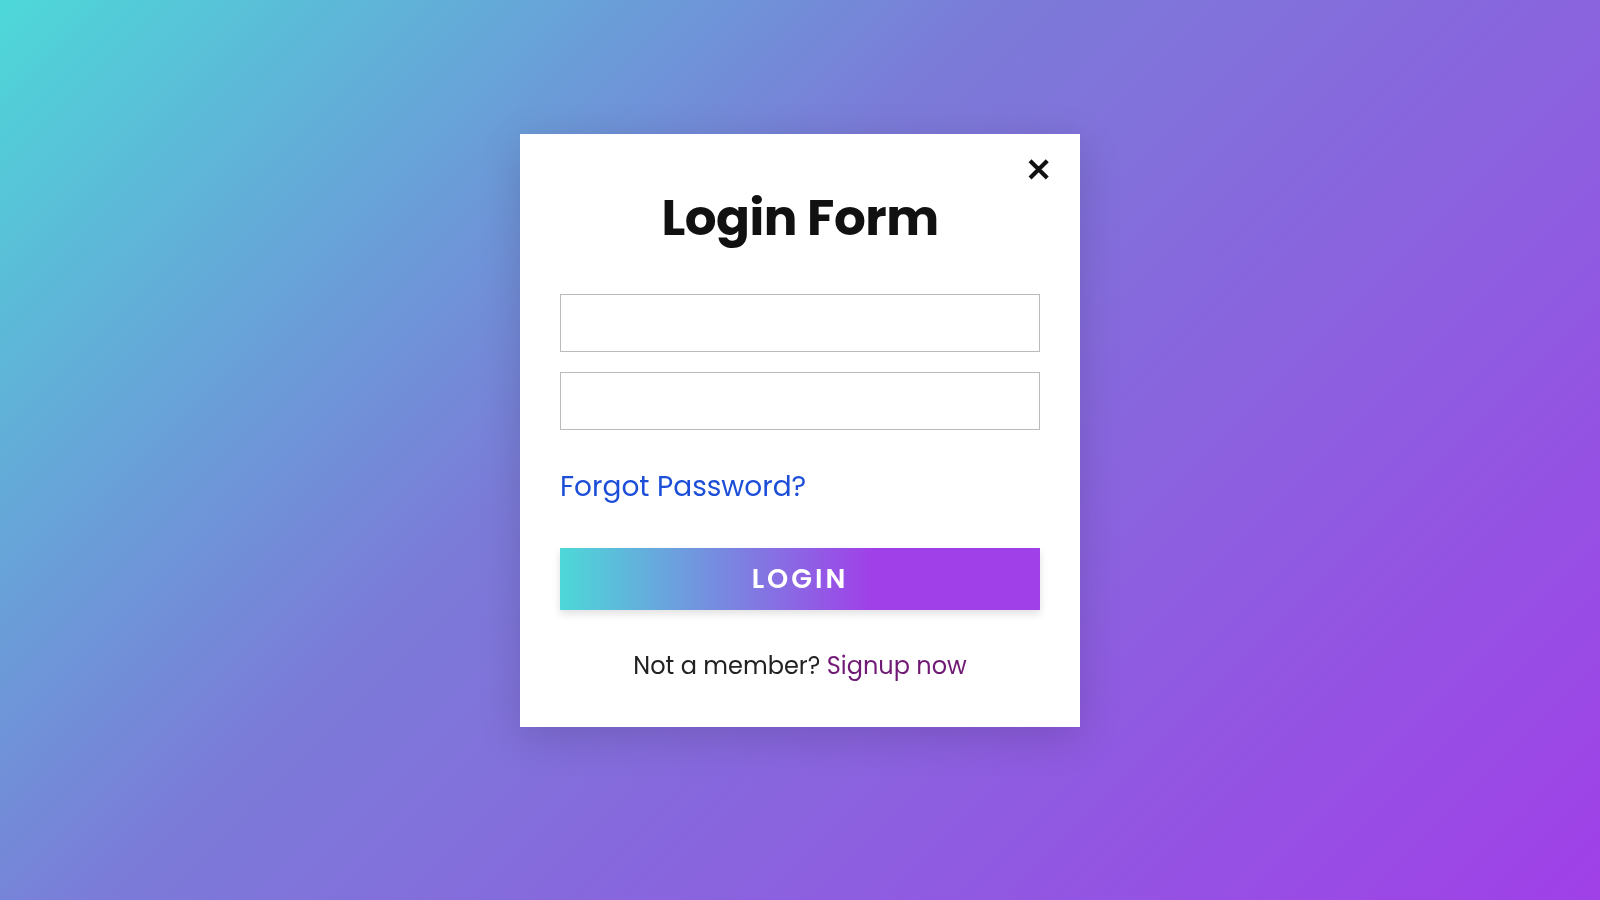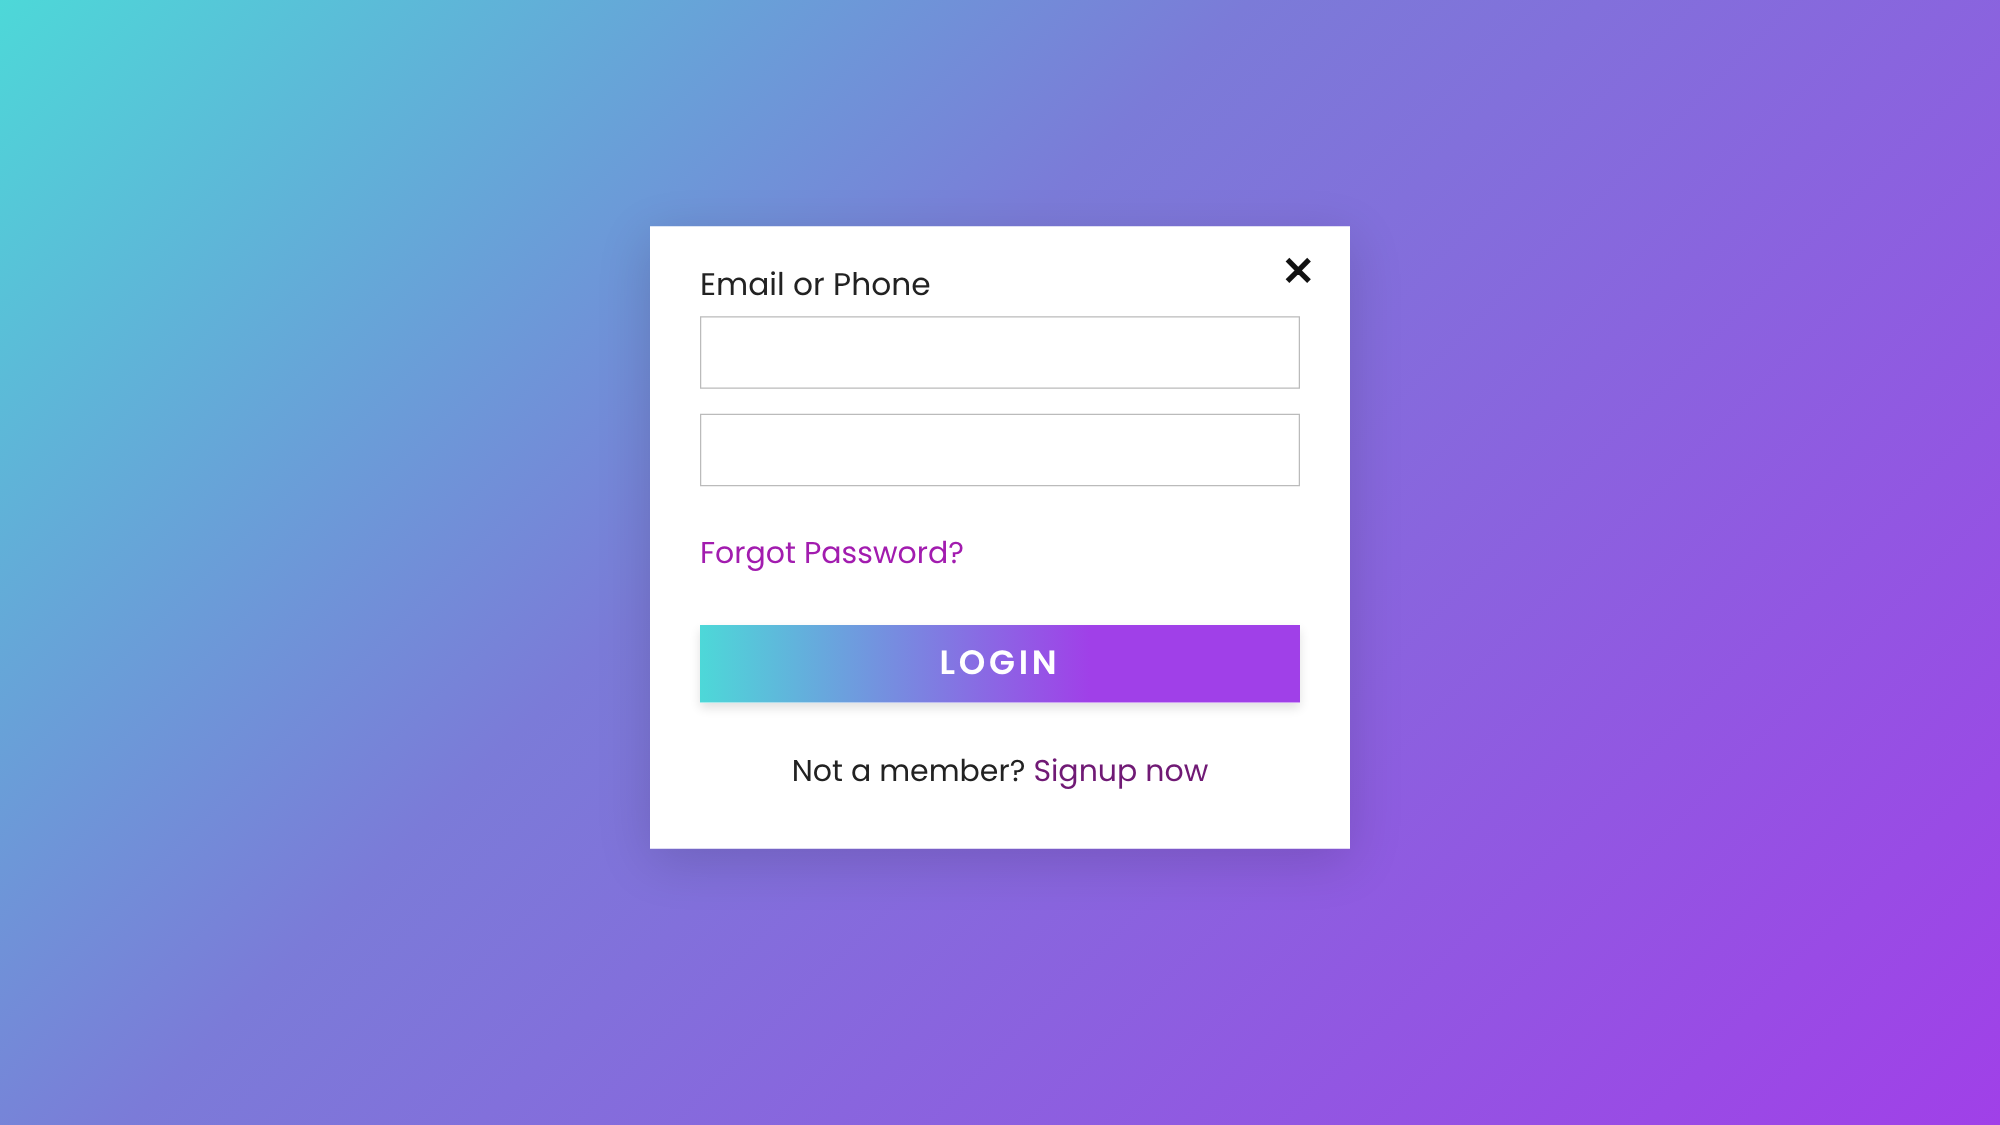--- a/index.html
+++ b/index.html
@@ -69,22 +69,22 @@
       height: 58px;
       border: 1px solid #bbb;
       font-size: 20px;
       padding: 0 14px;
       background: #fff;
       outline: none;
     }
     
     .forgot-link {
       display: inline-block;
-      font-size: 24px;
-      color: #a21caf;
+      font-size: 28px;
+      color: #1d4ed8;
       text-decoration: none;
       cursor: pointer;
       margin-top: 16px;
     }
     
     .login-btn {
       width: 100%;
       height: 62px;
       border: none;
       background: linear-gradient(90deg, #4dd8d8 0%, #a040e8 65%, #a040e8 100%);
@@ -113,23 +113,23 @@
     }
   </style>
 </head>
 <body>
 
 <div class="login-card">
   <button class="close-btn">
     <span>✕</span>
   </button>
   
+  <h1 class="title">Login Form</h1>
   
   <div class="form-group">
-    <label class="label">Email or Phone</label>
     <input type="text" class="input" placeholder="" style="">
   </div>
   
   <div class="form-group">
     <input type="password" class="input" placeholder="" style="">
   </div>
   
   <a class="forgot-link">Forgot Password?</a>
   
   <button class="login-btn">LOGIN</button>

